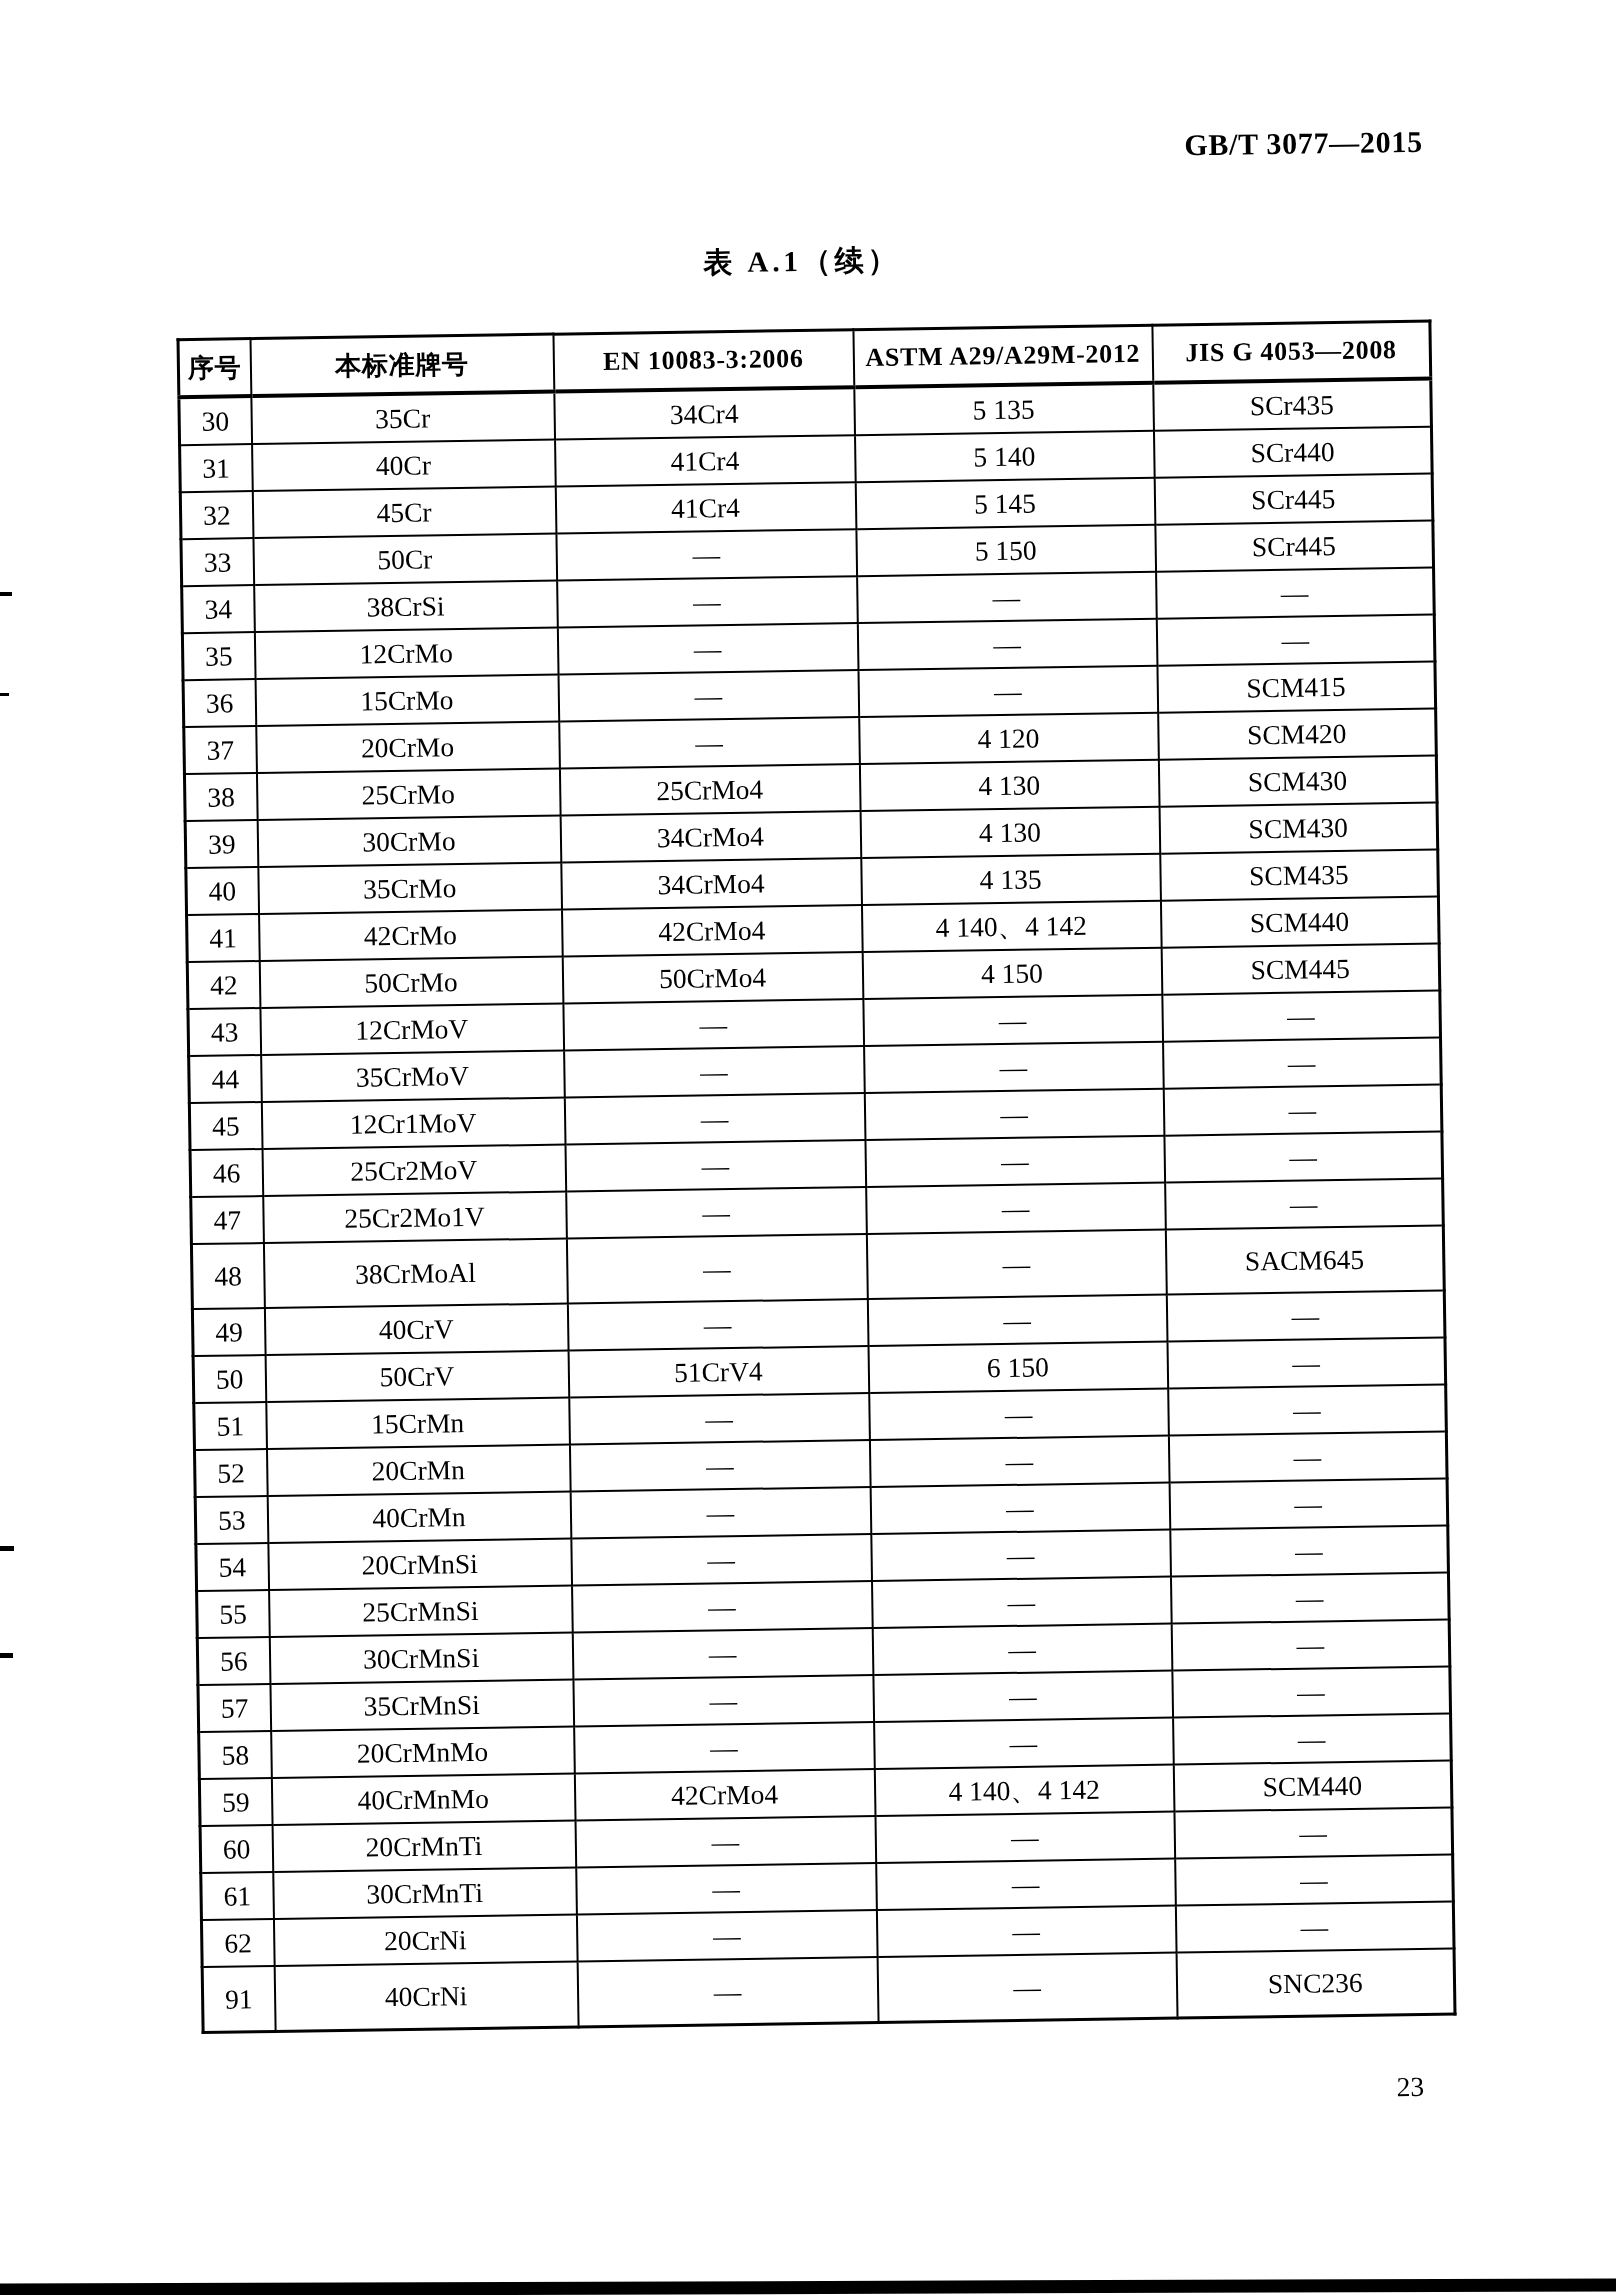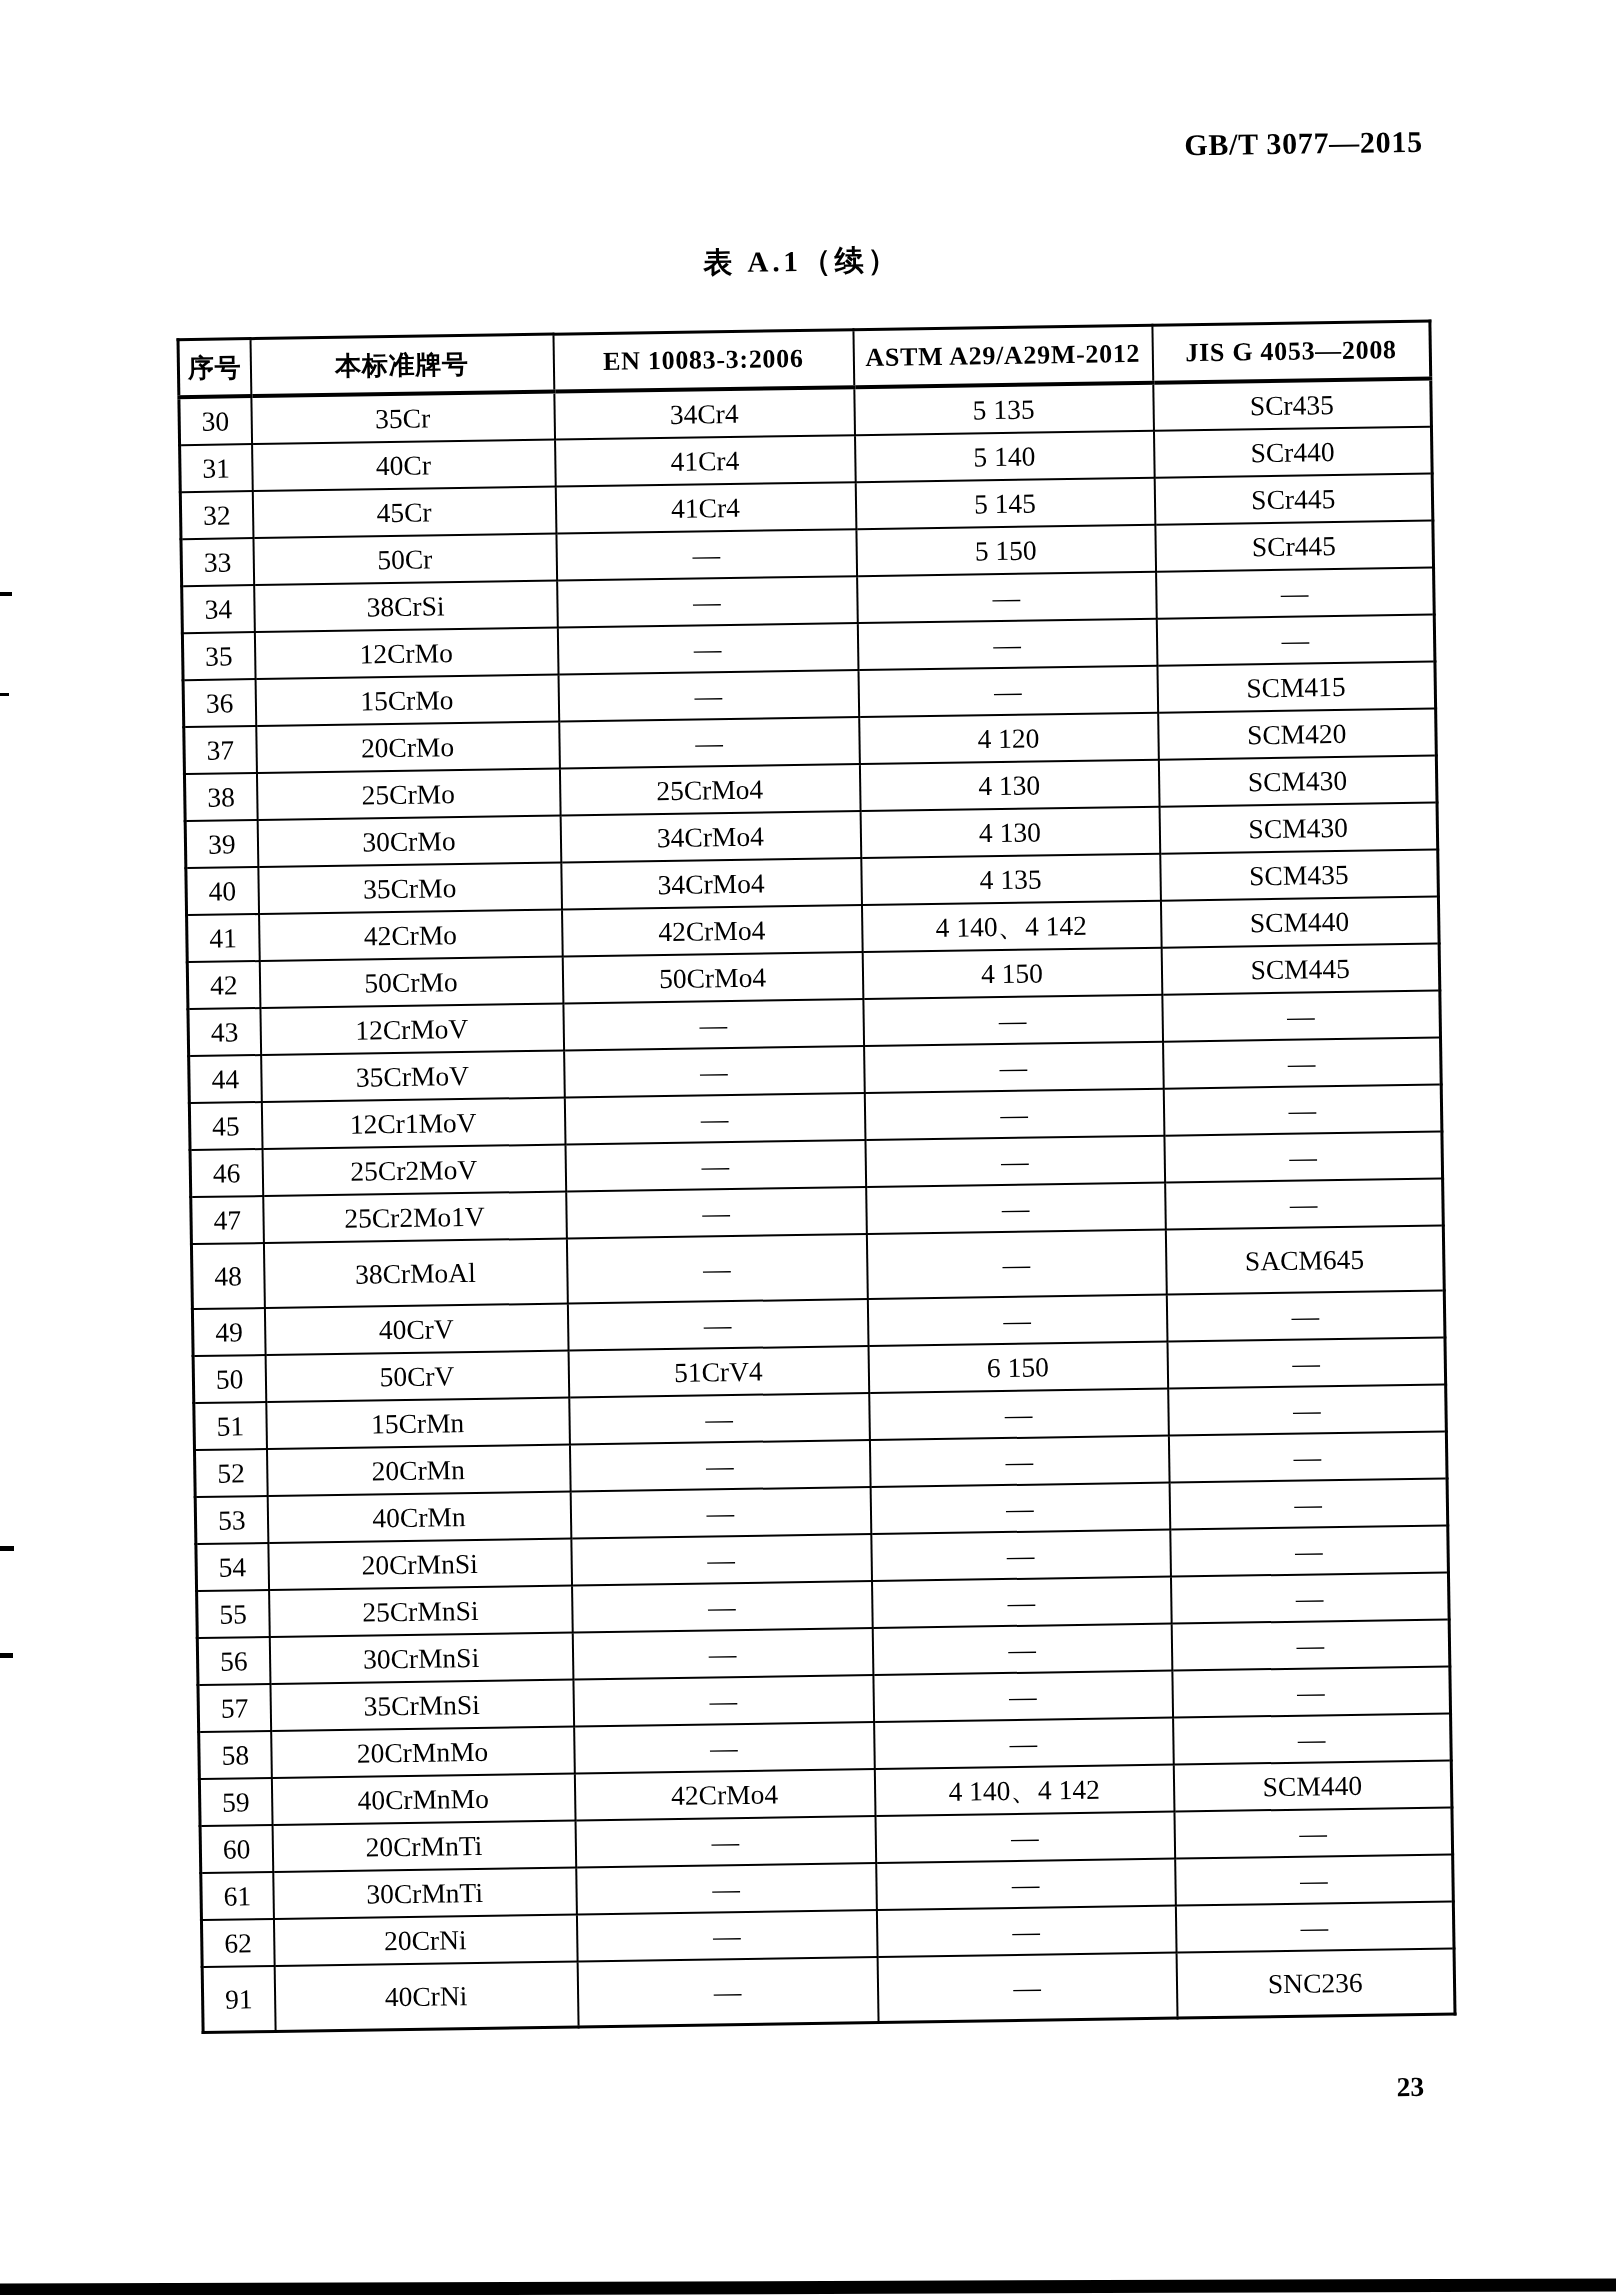--- a/index.html
+++ b/index.html
@@ -76,21 +76,21 @@
     border-bottom-width:2.6px;
     padding:0;
     white-space:nowrap;
   }
   .grade-table tr.tall td{height:63px;}
   .page-number{
     position:absolute;
     top:2089px;
     left:1383px;
     font-size:27.5px;
-    font-weight:bold;
+    font-weight:normal;
   }
   
   .edge-mark{position:absolute;background:#000;}
   .mark-1{top:592px;left:0;width:11.8px;height:3.9px;}
   .mark-2{top:693px;left:0;width:9.2px;height:3.3px;}
   .mark-3{top:1546px;left:0;width:14.4px;height:5.2px;}
   .mark-4{top:1653px;left:0;width:12.5px;height:4.6px;}
   .bottom-bar{
     position:absolute;
     top:2281px;

